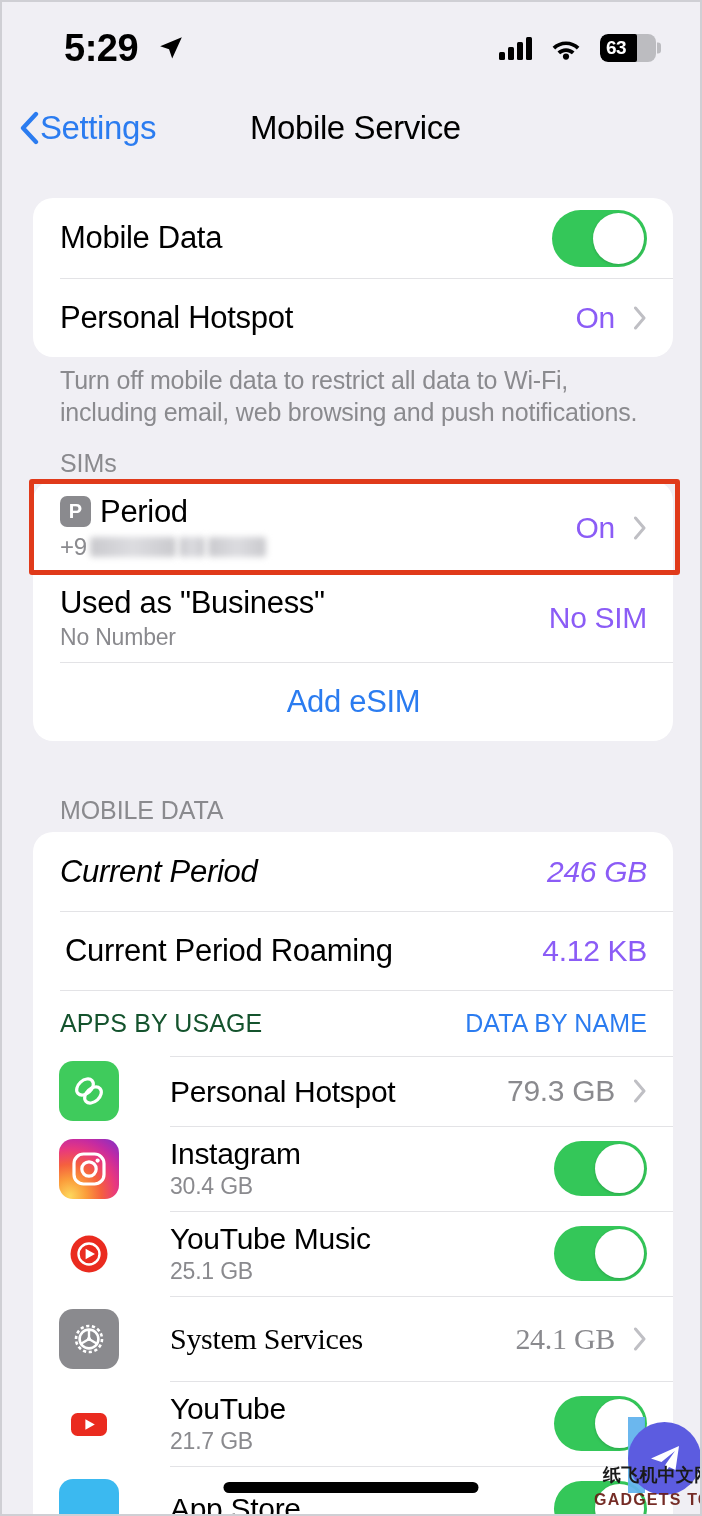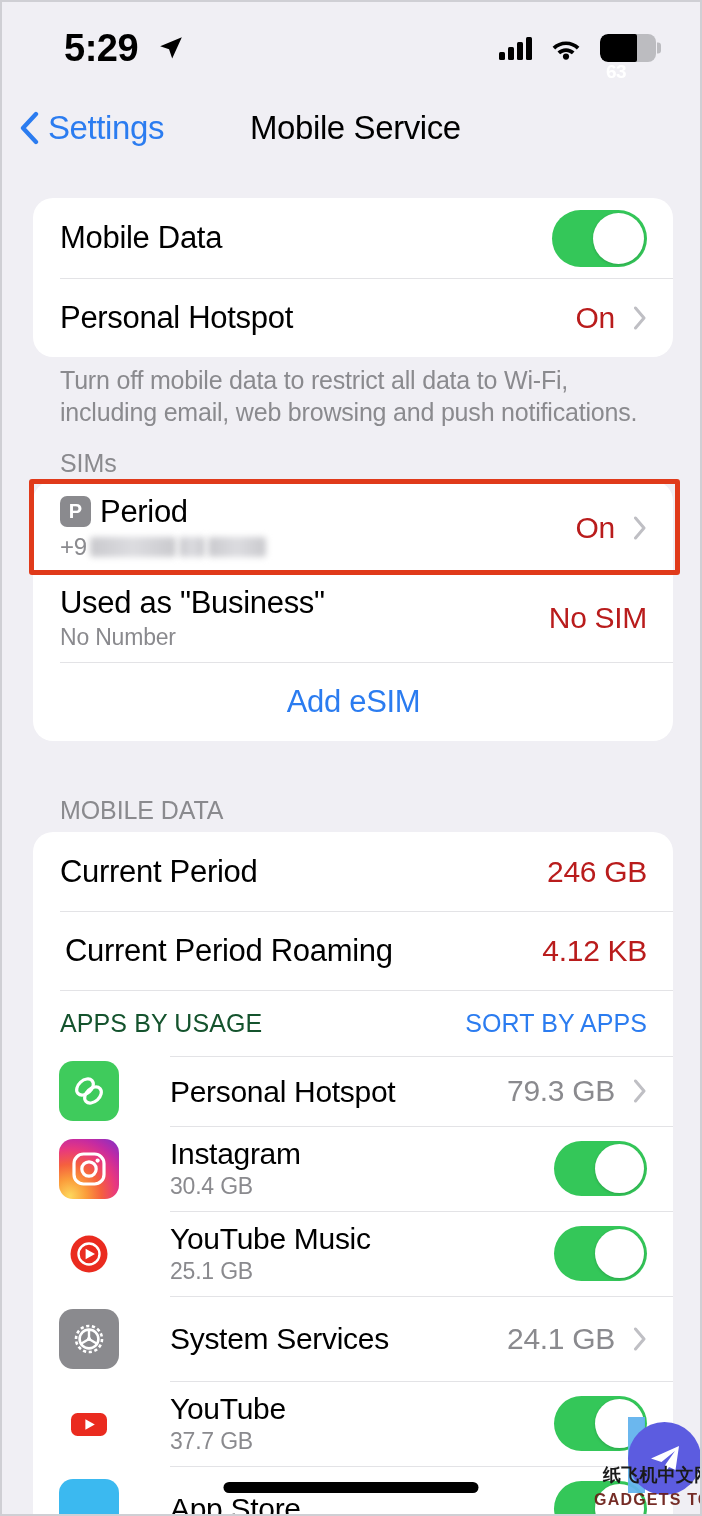--- a/index.html
+++ b/index.html
@@ -36,34 +36,34 @@
   .batt-body {
     position:absolute; inset:0; border-radius:8px; background:#BCBCC0;
     overflow:hidden;
   }
   .batt-fill {
     position:absolute; left:0; top:0; bottom:0; width:66%;
     background:#000; border-radius:8px 2px 2px 8px;
   }
   .batt-num {
     position:absolute; left:6px; top:50%; transform:translateY(-50%);
-    font-size:19px; font-weight:700; color:#fff; letter-spacing:-0.5px;margin-top:24px;
+    font-size:19px; font-weight:700; color:#fff; letter-spacing:-0.5px;
   }
   .batt-tip {
     position:absolute; right:-5px; top:50%; transform:translateY(-50%);
     width:4px; height:11px; background:#BCBCC0; border-radius:0 3px 3px 0;
   }
 
   
   .navbar {
     position:absolute; top:95px; left:0; width:100%; height:62px;
   }
   .back {
     position:absolute; left:16px; top:0; height:62px;
-    display:flex; align-items:center; gap:8px; cursor:pointer;
+    display:flex; align-items:center; cursor:pointer;
   }
   .chev-back { width:22px; height:34px; }
   .back-label { font-size:33px; color:#2B7CF0; letter-spacing:-0.4px; }
   .nav-title {
     position:absolute; left:248px; top:0; height:62px;
     display:flex; align-items:center;
     font-size:33px; font-weight:400; color:#000; letter-spacing:-0.4px;
   }
 
   
@@ -74,21 +74,21 @@
   .row {
     position:relative; display:flex; align-items:center;
     padding:0 26px 0 27px; min-height:79px;
   }
   .row .sep {
     position:absolute; left:27px; right:0; top:0; height:1px; background:#E3E3E6;
   }
   .row-main { flex:1; display:flex; flex-direction:column; justify-content:center; }
   .row-title { font-size:31px; color:#000; letter-spacing:-0.3px; line-height:1.15; }
   .row-sub { font-size:23px; color:#8A8A8E; margin-top:4px; letter-spacing:-0.2px; }
-  .row-value { font-size:30px; color:#b91c1c; letter-spacing:-0.3px; }
+  .row-value { font-size:30px; color:#8b5cf6; letter-spacing:-0.3px; }
   .chev { width:14px; height:24px; margin-left:18px; flex:none; }
   .link-text { font-size:31px; color:#2B7CF0; letter-spacing:-0.3px;text-align:center; }
 
   
   .toggle {
     width:95px; height:57px; border-radius:29px; background:#34C759;
     position:relative; flex:none; margin-left:12px;
   }
   .toggle .knob {
     position:absolute; top:3px; right:3px; width:51px; height:51px;
@@ -287,38 +287,38 @@
         <span class="link-text">Add eSIM</span>
       </div>
     </div>
   </div>
 
   <div class="highlight" style="left:27px; top:477px; width:651px; height:96px;"></div>
 
   <div class="sect-header" style="top:794px;">MOBILE DATA</div>
 
   <div class="card" style="top:830px; border-radius:20px 20px 0 0;">
-    <div class="row" style="height:75px;">
+    <div class="row" style="height:75px;font-style:italic;">
       <div class="row-main">
         <span class="row-title">Current Period</span>
       </div>
       <span class="row-value">246 GB</span>
     </div>
     <div class="row" style="height:75px;padding-left:32px;">
       <span class="sep"></span>
       <div class="row-main">
         <span class="row-title">Current Period Roaming</span>
       </div>
       <span class="row-value">4.12 KB</span>
     </div>
 
     <div class="usage-head">
       <span class="sep" style="position:absolute;left:27px;right:0;top:0;height:1px;background:#E3E3E6;"></span>
       <span class="lbl">APPS BY USAGE</span>
-      <span class="sort">SORT BY APPS</span>
+      <span class="sort">DATA BY NAME</span>
     </div>
 
     <div class="app-row" style="height:70px;">
       <span class="sep"></span>
       <span class="app-icon ic-hotspot">
         <svg width="38" height="38" viewBox="0 0 38 38">
           <ellipse cx="15" cy="15" rx="9.5" ry="6.6" transform="rotate(-42 15 15)" fill="none" stroke="#fff" stroke-width="3.2"></ellipse>
           <ellipse cx="23" cy="23" rx="9.5" ry="6.6" transform="rotate(-42 23 23)" fill="none" stroke="#fff" stroke-width="3.2"></ellipse>
         </svg>
       </span>
@@ -362,21 +362,21 @@
       </span>
       <span class="app-main">
         <span class="app-name">YouTube Music</span>
         <span class="app-size">25.1 GB</span>
       </span>
       <span class="app-toggle">
           <span class="knob"></span>
         </span>
     </div>
 
-    <div class="app-row" style="height:85px;">
+    <div class="app-row" style="height:85px;font-family:Liberation Serif, serif;">
       <span class="sep"></span>
       <span class="app-icon ic-gray">
         <svg width="40" height="40" viewBox="0 0 40 40">
           <g fill="none" stroke="#fff" stroke-width="2.6">
             <circle cx="20" cy="20" r="13" stroke-dasharray="3.2 2.6"></circle>
             <circle cx="20" cy="20" r="9.4"></circle>
             <circle cx="20" cy="20" r="2.1" fill="#fff" stroke="none"></circle>
             <path d="M20 10.7 V20 M20 20 L28 24.8 M20 20 L12 24.8" stroke-width="2.4"></path>
           </g>
         </svg>
@@ -393,21 +393,21 @@
     <div class="app-row" style="height:85px;">
       <span class="sep"></span>
       <span class="app-icon ic-white">
         <svg width="46" height="46" viewBox="0 0 46 46">
           <rect x="5" y="12" width="36" height="23" rx="6.5" fill="#EA2B1F"></rect>
           <path d="M19.4 18.2 L28.8 23.5 L19.4 28.8 Z" fill="#fff"></path>
         </svg>
       </span>
       <span class="app-main">
         <span class="app-name">YouTube</span>
-        <span class="app-size">37.7 GB</span>
+        <span class="app-size">21.7 GB</span>
       </span>
       <span class="app-toggle">
           <span class="knob"></span>
         </span>
     </div>
 
     <div class="app-row" style="height:85px;">
       <span class="sep"></span>
       <span class="app-icon ic-appstore"></span>
       <span class="app-main">

